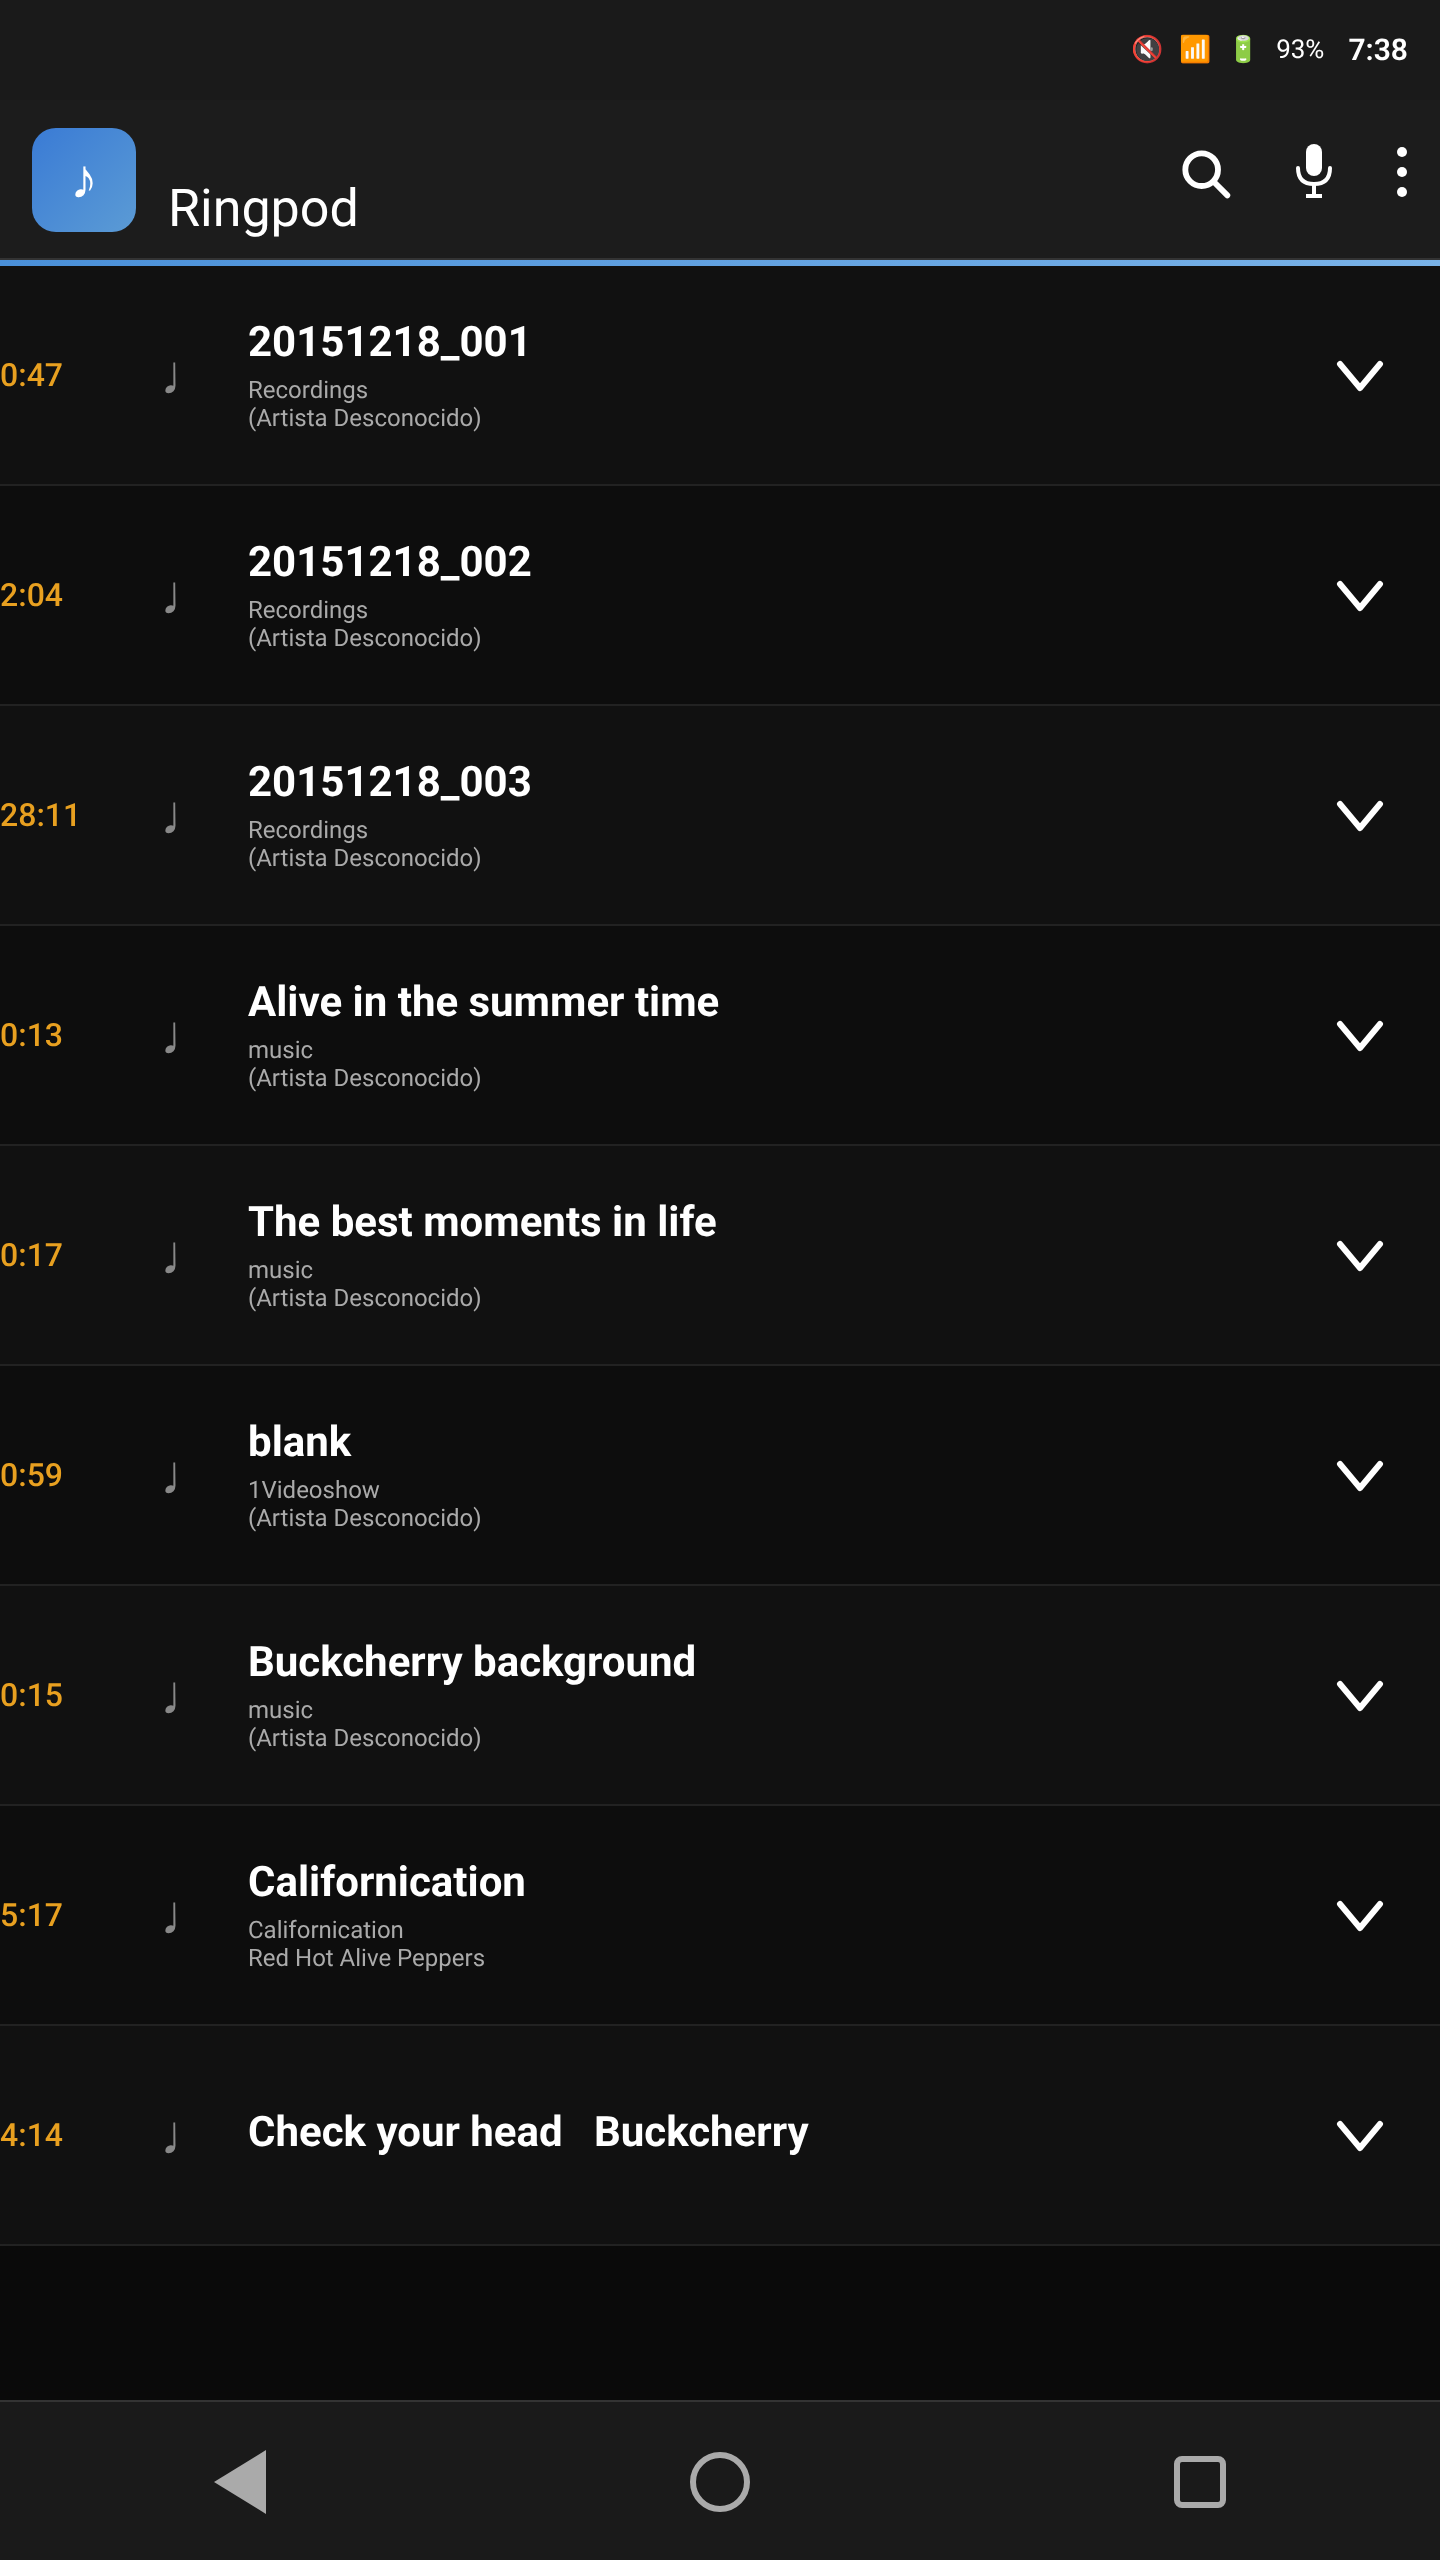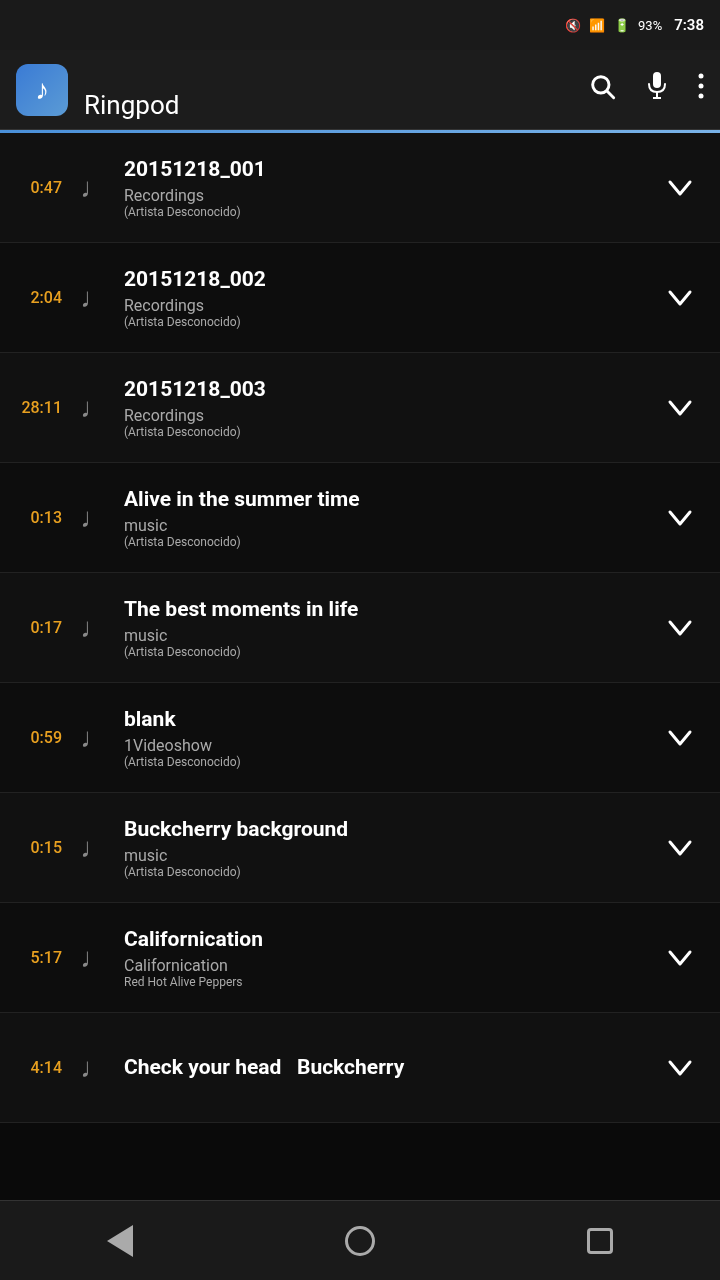--- a/index.html
+++ b/index.html
@@ -91,21 +91,20 @@
       align-items: center;
       padding: 14px 0;
       border-bottom: 1px solid #222;
       cursor: pointer;
     }
     .track-item:nth-child(even) {
       background: #0d0d0d;
     }
     .track-duration {
       width: 72px;
-      text-align: right;
       padding-right: 10px;
       color: #e8a020;
       font-size: 16px;
       font-weight: 500;
       flex-shrink: 0;
     }
     .track-icon {
       width: 44px;
       height: 44px;
       display: flex;
@@ -122,21 +121,21 @@
       flex: 1;
       padding-left: 4px;
     }
     .track-title {
       font-size: 21px;
       color: #fff;
       font-weight: 700;
       line-height: 1.3;
     }
     .track-album {
-      font-size: 16px;
+      font-size: 12px;
       color: #aaa;
       margin-top: 2px;
     }
     .track-artist {
       font-size: 12px;
       color: #aaa;
     }
     .chevron-btn {
       width: 80px;
       display: flex;

